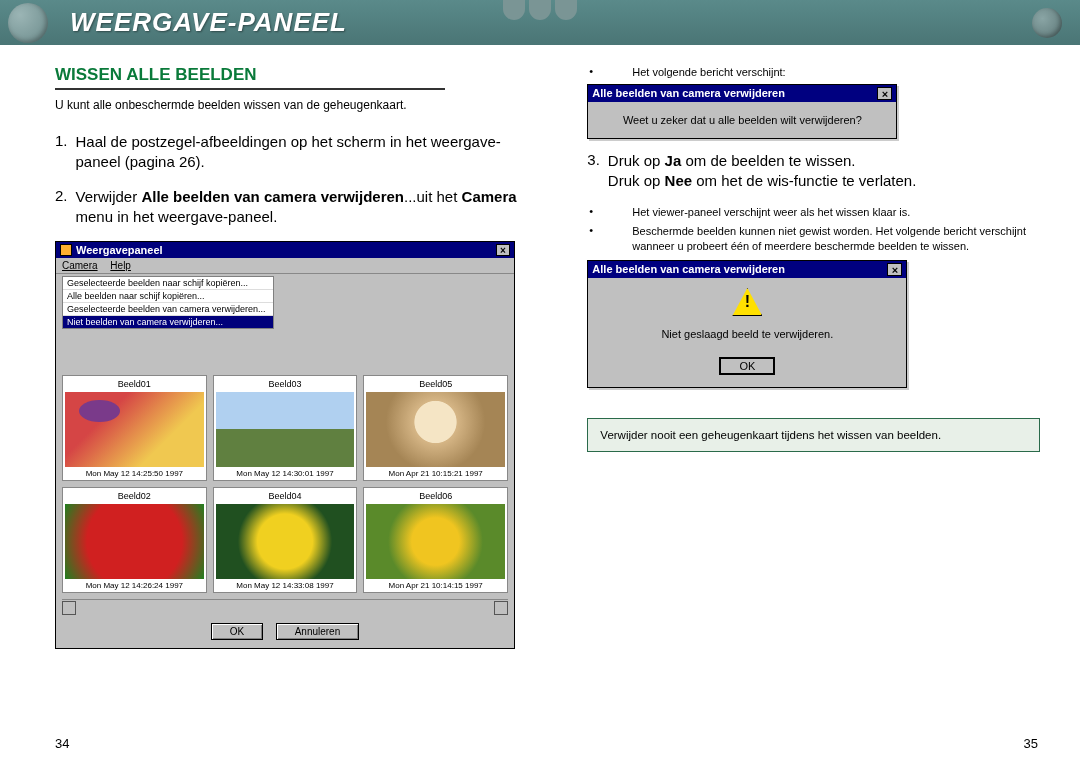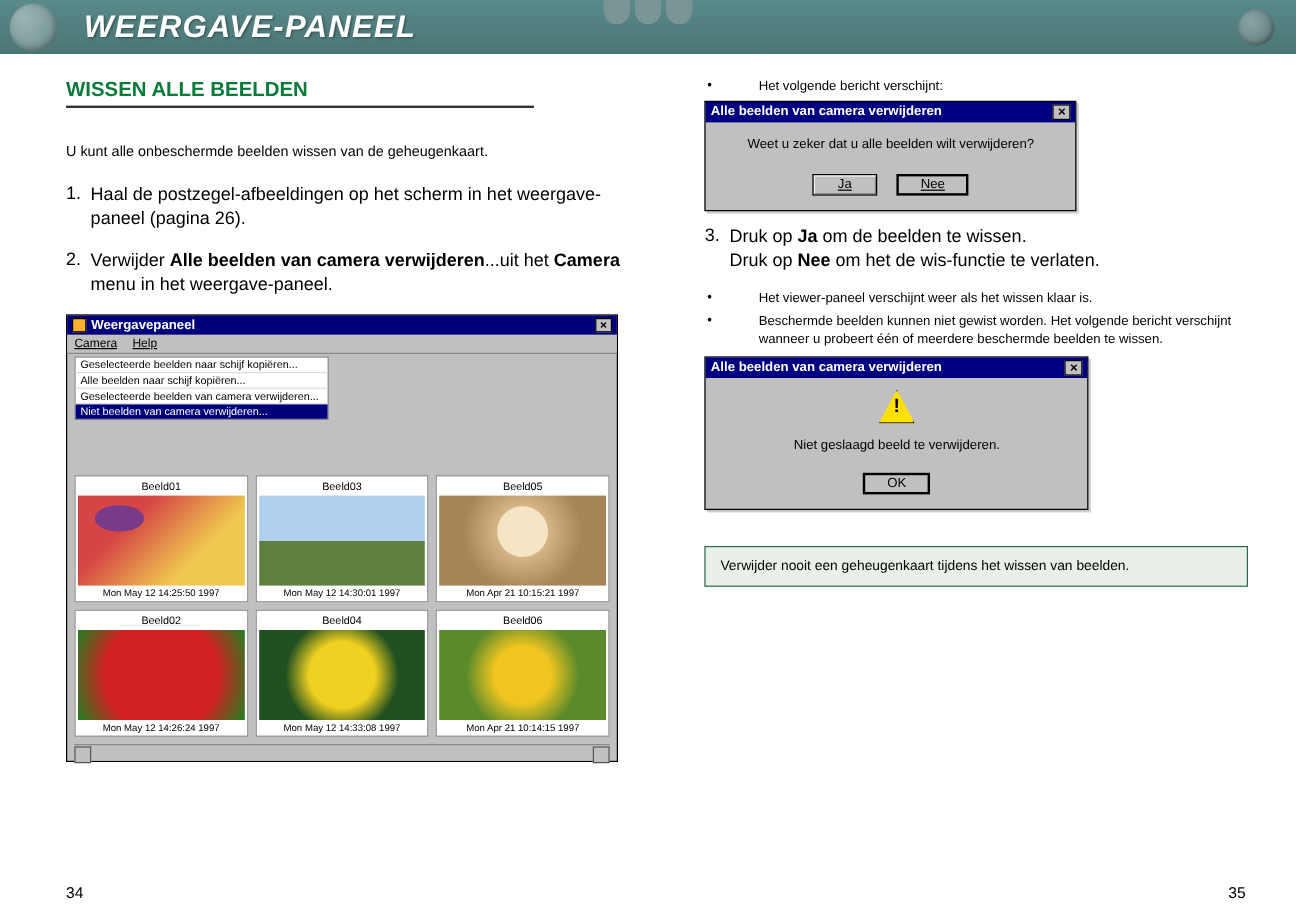--- a/index.html
+++ b/index.html
@@ -68,21 +68,21 @@
     gap: 60px;
   }
   .left-col { width: 480px; }
   .right-col { width: 460px; }
   .section-title {
     color: #0a7a3a;
     font-weight: bold;
     font-size: 17px;
     border-bottom: 2px solid #333;
     padding-bottom: 3px;
-    margin-bottom: 29px;
+    margin-bottom: 8px;
     width: 390px;
   }
   .intro-text {
     font-size: 12px;
     margin-bottom: 20px;
   }
   .step {
     font-size: 15px;
     margin-bottom: 14px;
     display: flex;
@@ -327,39 +327,39 @@
             <div class="thumb-img img-flower1"></div>
             <div class="thumb-date">Mon May 12 14:33:08 1997</div>
           </div>
           <div class="thumb">
             <div class="thumb-label">Beeld06</div>
             <div class="thumb-img img-flower2"></div>
             <div class="thumb-date">Mon Apr 21 10:14:15 1997</div>
           </div>
         </div>
       <div class="shot1-scroll"></div>
+      <div class="shot1-btns">
+        <span class="win-btn">OK</span>
+        <span class="win-btn">Annuleren</span>
+      </div>
     </div>
   </div>
 
   <div class="right-col">
     <div class="bullet">
       <span class="bullet-mark">•</span>
       <span class="bullet-text">Het volgende bericht verschijnt:</span>
     </div>
 
     <div class="dialog">
       <div class="dialog-titlebar">
         <span>Alle beelden van camera verwijderen</span>
         <span class="dialog-close">×</span>
       </div>
       <div class="dialog-body">Weet u zeker dat u alle beelden wilt verwijderen?</div>
-      <div class="dialog-btns">
-        <span class="dialog-btn"><u>Ja</u></span>
-        <span class="dialog-btn default"><u>Nee</u></span>
-      </div>
     </div>
 
     <div class="step">
       <div class="step-num">3.</div>
       <div class="step-body">
         <span>Druk op </span><b>Ja</b><span> om de beelden te wissen.</span><br>
         <span>Druk op </span><b>Nee</b><span> om het de wis-functie te verlaten.</span>
       </div>
     </div>
 

